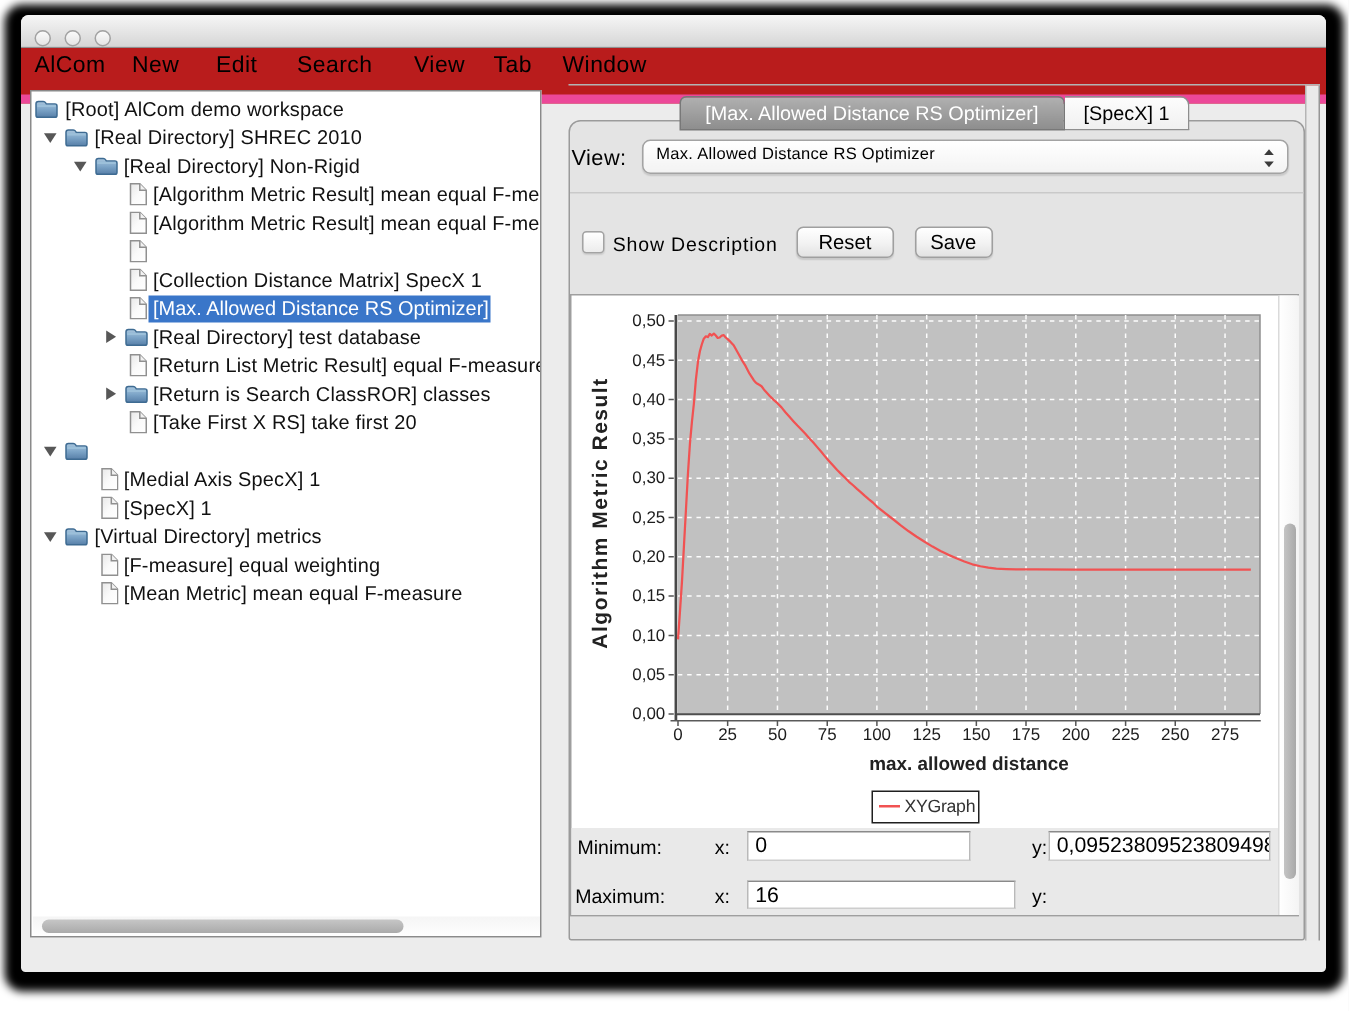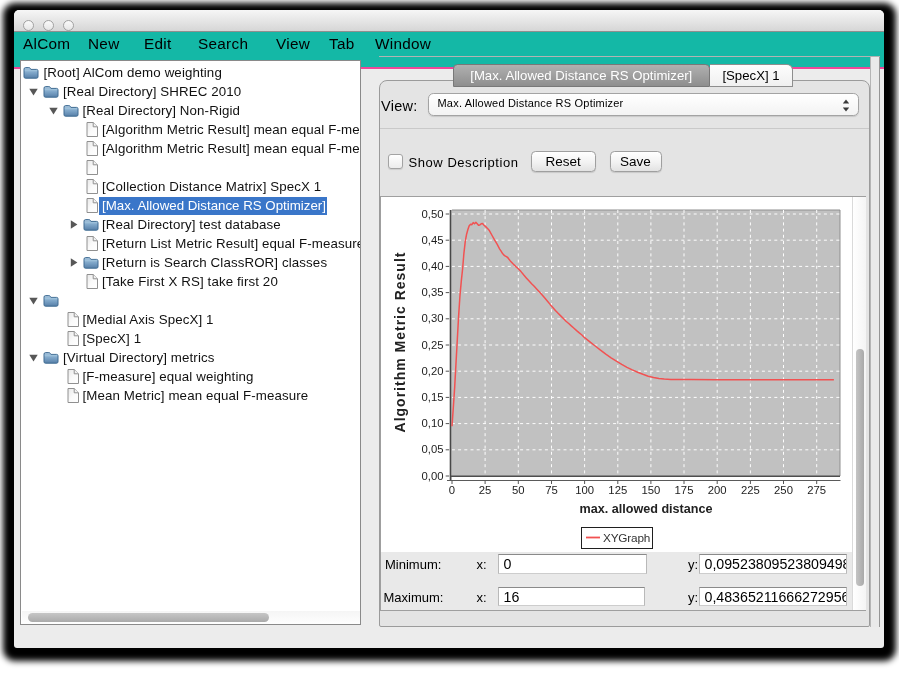--- a/index.html
+++ b/index.html
@@ -2,21 +2,21 @@
 <html><head><meta charset="utf-8">
 <style>
 html,body{margin:0;padding:0;background:#fff;width:899px;height:674px;overflow:hidden}
 *{box-sizing:border-box}
 body{position:relative;font-family:"Liberation Sans",sans-serif;-webkit-font-smoothing:antialiased}
 .ab{position:absolute}
 #shadow{left:3px;top:3px;width:893px;height:658px;background:#000;border-radius:12px;filter:blur(3px)}
 #win{left:14px;top:10px;width:870px;height:638px;background:#ececec;border-radius:5px 5px 3px 3px;overflow:hidden}
 #titlebar{left:0;top:0;width:870px;height:22px;background:linear-gradient(#f6f6f6,#d6d6d6);border-bottom:1px solid #8f8f8f;border-radius:5px 5px 0 0}
 .tbtn{top:9.7px;width:11.3px;height:11.3px;border-radius:50%;border:1px solid #a2a2a2;background:linear-gradient(#fafafa,#e6e6e6)}
-#menubar{left:0;top:22px;width:870px;height:37px;background:#14b8a6;border-bottom:2px solid #ec4899}
+#menubar{left:0;top:22px;width:870px;height:37px;background:#b91c1c;border-bottom:6px solid #ec4899}
 .mi{position:absolute;top:2.5px;font-size:15.3px;letter-spacing:0.3px;color:#000}
 #treepanel{left:6px;top:49.5px;width:341px;height:565.5px;border:1px solid #8a8a8a;background:#fff;overflow:hidden}
 .trow{font-size:13.3px;letter-spacing:0.12px;color:#111;white-space:nowrap;line-height:18px}
 .sel{background:#3a76c9;width:228px}
 #htrack{left:1px;top:550px;width:339px;height:14px;background:linear-gradient(#f5f5f5,#fff)}
 #hthumb{left:6px;top:2px;width:241px;height:9.5px;border-radius:5px;background:linear-gradient(#c6c6c6,#aaaaaa)}
 #rtopline{left:365px;top:46px;width:500.5px;height:1px;background:#b3b3b3}
 #rstrip{left:855.5px;top:46.5px;width:10px;height:570px;background:#eaeaea;border-left:1px solid #b5b5b5;border-right:1px solid #969696}
 #tabpanel{left:364.5px;top:69.5px;width:491px;height:547px;border:1px solid #9b9b9b;border-radius:8px 8px 2px 2px;background:#e4e4e4}
 .tab{top:54px;height:22.5px;font-size:13.2px;text-align:center;line-height:22px}
@@ -66,21 +66,21 @@
             <stop offset="0.5" stop-color="#fafafa"></stop>
             <stop offset="1" stop-color="#ffffff"></stop>
       </linearGradient>
     </defs>
       </svg>
     <div class="ab" style="left:-21px;top:-60.5px;width:380px;height:680px">
 <svg class="ab" style="left:23.0px;top:66.0px" width="16" height="13" viewBox="0 0 16 13">
           <path d="M1 3.2 Q1 1.6 2.6 1.6 L5.8 1.6 Q6.9 1.6 7.4 2.5 L7.9 3.4 L13.6 3.4 Q15 3.4 15 4.8 L15 10.8 Q15 12.2 13.6 12.2 L2.4 12.2 Q1 12.2 1 10.8 Z" fill="url(#fold)" stroke="#3e6b92" stroke-width="1"></path>
           <path d="M1.8 4.6 L14.2 4.6" stroke="#9cc0da" stroke-width="1.4" fill="none"></path>
         </svg>
-<div class="ab trow" style="left:43.5px;top:63.5px">[Root] AlCom demo weighting</div>
+<div class="ab trow" style="left:43.5px;top:63.5px">[Root] AlCom demo workspace</div>
 <svg class="ab" style="left:28.5px;top:88.0px" width="9" height="8" viewBox="0 0 9 8">
           <path d="M0.3 0.8 L8.7 0.8 L4.5 7.4 Z" fill="#575757"></path>
         </svg>
 <svg class="ab" style="left:43.0px;top:85.0px" width="16" height="13" viewBox="0 0 16 13">
           <path d="M1 3.2 Q1 1.6 2.6 1.6 L5.8 1.6 Q6.9 1.6 7.4 2.5 L7.9 3.4 L13.6 3.4 Q15 3.4 15 4.8 L15 10.8 Q15 12.2 13.6 12.2 L2.4 12.2 Q1 12.2 1 10.8 Z" fill="url(#fold)" stroke="#3e6b92" stroke-width="1"></path>
           <path d="M1.8 4.6 L14.2 4.6" stroke="#9cc0da" stroke-width="1.4" fill="none"></path>
         </svg>
 <div class="ab trow" style="left:63.0px;top:82.5px">[Real Directory] SHREC 2010</div>
 <svg class="ab" style="left:48.5px;top:107.0px" width="9" height="8" viewBox="0 0 9 8">
           <path d="M0.3 0.8 L8.7 0.8 L4.5 7.4 Z" fill="#575757"></path>
@@ -207,23 +207,22 @@
       <div id="vthumb" class="ab"></div>
     </div>
 
   <span class="lab" style="left:371px;top:547px">Minimum:</span>
   <span class="lab" style="left:462.5px;top:547px">x:</span>
   <div class="fld" style="left:483.5px;top:544px;width:149.5px">0</div>
   <span class="lab" style="left:674px;top:547px">y:</span>
   <div class="fld" style="left:684.5px;top:544px;width:148.5px">0,09523809523809498</div>
   <span class="lab" style="left:369.5px;top:579.5px">Maximum:</span>
   <span class="lab" style="left:462.5px;top:579.5px">x:</span>
-  <div class="fld" style="left:483.5px;top:576.5px;width:147px">16</div>
+  <div class="fld" style="left:483.5px;top:576.5px;width:179px">16</div>
   <span class="lab" style="left:674px;top:579.5px">y:</span>
-  <div class="fld" style="left:684.5px;top:576.5px;width:148.5px">0,48365211666272956</div>
 
   <div id="legend" class="ab">
     <svg class="ab" style="left:2px;top:0" width="66" height="19" viewBox="0 0 66 19">
       <line x1="2" y1="9.5" x2="16" y2="9.5" stroke="#f15252" stroke-width="1.8"></line>
       <text x="19" y="13.5" style="font:11.8px &quot;Liberation Sans&quot;,sans-serif;letter-spacing:-0.2px;fill:#333">XYGraph</text>
     </svg>
   </div>
 </div>
 <svg id="chart" width="472" height="355" viewBox="0 0 472 355" style="position:absolute;left:380.5px;top:197px">
 <style>.tk{font:11.3px "Liberation Sans",sans-serif;fill:#1d1d1d}</style>

